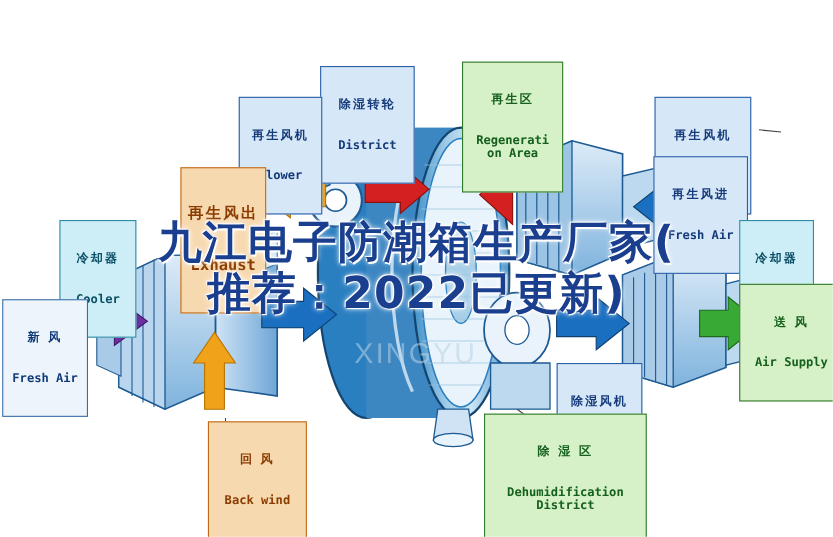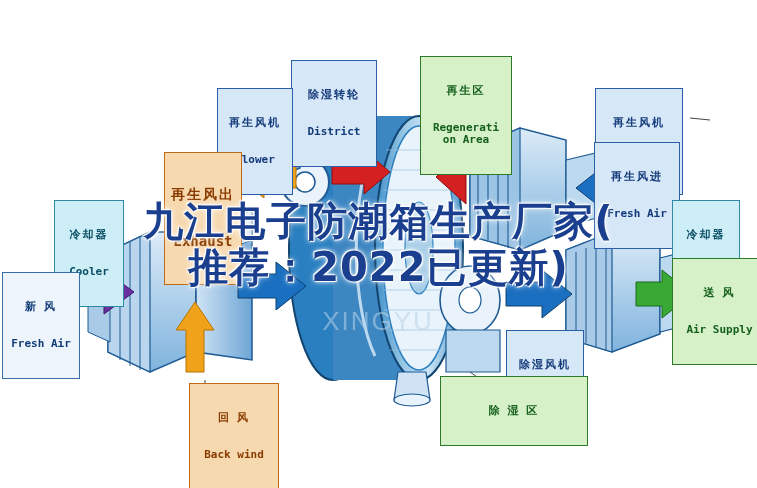--- a/index.html
+++ b/index.html
@@ -227,20 +227,22 @@
     <span class="en">Blower</span>
   </div>
 
   <div class="lbl l-orange" style="left:160px;top:383px;width:90px;padding:3px 2px;font-size:11px;margin-left:29px;">
     <span class="cn">回 风</span>
     <span class="en">Back wind</span>
   </div>
 
   <div class="lbl l-green" style="left:440px;top:376px;width:148px;padding:3px 2px;font-size:11px;">
     <span class="cn">除 湿 区</span>
+    <span class="en">Dehumidification
+District</span>
   </div>
 
   <div id="overlay-title">
     <span class="ln">九江电子防潮箱生产厂家(</span>
     <span class="ln">推荐：2022已更新)</span>
   </div>
 
 </div>
 
 </body></html>

